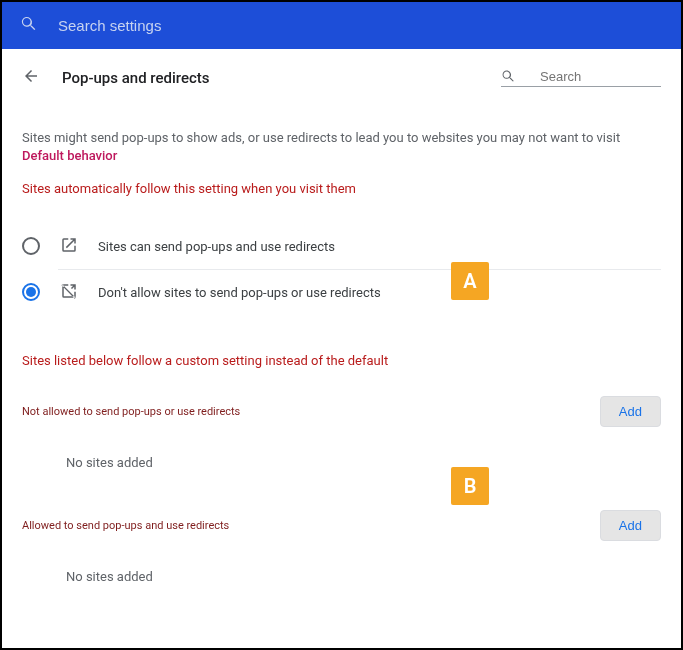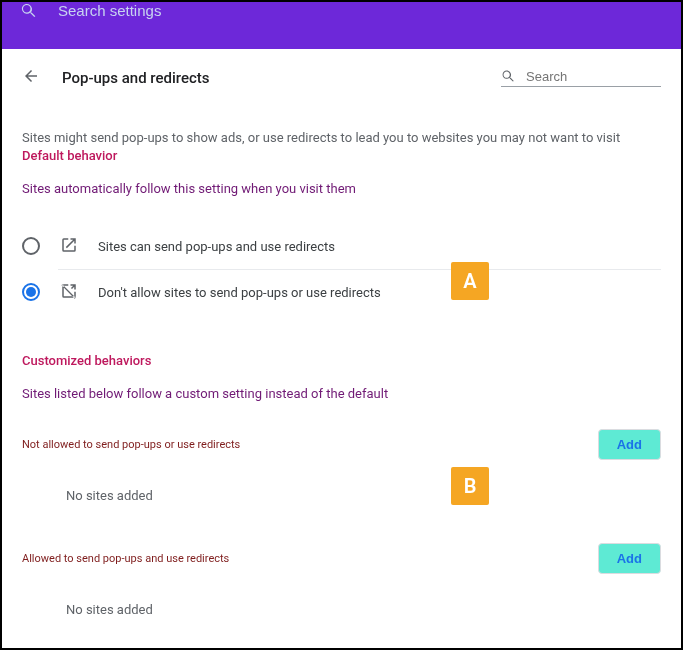--- a/index.html
+++ b/index.html
@@ -7,24 +7,24 @@
     font-family: Roboto, Arial, sans-serif;
     font-size: 13px;
     color: #3c4043;
     width: 683px;
     height: 650px;
     border: 2px solid #000;
     overflow: hidden;
     background: #fff;
   }
   .topbar {
-    background: #6d28d9;
+    background: #1d4ed8;
     height: 47px;
     display: flex;
-    align-items: flex-start;
+    align-items: center;
     padding: 0 18px;
     gap: 20px;
   }
   .topbar .icon svg { width: 18px; height: 18px; fill: #c7d3f0; }
   .topbar-search {
     background: transparent;
     border: none;
     color: #c7d3f0;
     font-size: 15px;
     outline: none;
@@ -43,34 +43,34 @@
     font-size: 15px;
     font-weight: 500;
     color: #202124;
     flex: 1;
   }
   .inline-search {
     display: flex;
     align-items: center;
     border-bottom: 1px solid #9aa0a6;
     width: 160px;
-    gap: 10px;
+    gap: 24px;
     padding-bottom: 2px;
   }
   .inline-search svg { width: 15px; height: 15px; fill: #5f6368; }
   .inline-search input {
     border: none;
     outline: none;
     font-size: 13px;
     width: 120px;
     color: #3c4043;
   }
   .desc { color: #5f6368; font-size: 13px; line-height: 1.5; }
   .section-title { font-size: 13px; font-weight: 500; color: #be185d; margin-bottom: 18px; }
-  .section-sub { color: #701a75; font-size: 13px; margin-bottom: 28px; }
+  .section-sub { color: #b91c1c; font-size: 13px; margin-bottom: 28px; }
   .radio-row {
     display: flex;
     align-items: center;
     gap: 20px;
     padding: 12px 0;
     position: relative;
   }
   .radio-row.second { margin-left: 0; }
   .divider-line { border-top: 1px solid #e8eaed; margin-left: 36px; }
   .radio {
@@ -87,24 +87,24 @@
   .custom-block { margin-top: 38px; }
   .list-row {
     display: flex;
     align-items: center;
     justify-content: space-between;
     margin-bottom: 28px;
   }
   .list-row .label { color: #7f1d1d; font-size: 11px; }
   .add-btn {
     border: 1px solid #dadce0;
-    background: #5eead4;
+    background: #e5e5e5;
     color: #1a73e8;
     font-size: 13px;
-    font-weight: 700;
+    font-weight: 400;
     padding: 7px 18px;
     border-radius: 4px;
     cursor: pointer;
   }
   .empty { color: #5f6368; font-size: 13px; margin-left: 44px; margin-bottom: 40px; }
   .marker {
     position: absolute;
     width: 33px; height: 33px;
     background: #f5a623;
     color: #fff;
@@ -164,21 +164,20 @@
     <div class="radio selected"></div>
     <span class="radio-icon">
       <svg viewBox="0 0 24 24">
           <path d="M19 19H5V5h6V3H5a2 2 0 00-2 2v14a2 2 0 002 2h14a2 2 0 002-2v-6h-2v6zM3 3l18 18-1.4 1.4L2 4.4 3 3zM14 3v2h3.6l-3 3 1.4 1.4 3-3V10h2V3h-7z"></path>
         </svg>
     </span>
     <span class="radio-label">Don't allow sites to send pop-ups or use redirects</span>
   </div>
 
   <div class="custom-block">
-    <div class="section-title">Customized behaviors</div>
     <div class="section-sub">Sites listed below follow a custom setting instead of the default</div>
 
     <div class="list-row">
       <span class="label">Not allowed to send pop-ups or use redirects</span>
       <button class="add-btn">Add</button>
     </div>
     <div class="empty">No sites added</div>
 
     <div class="list-row">
       <span class="label">Allowed to send pop-ups and use redirects</span>

